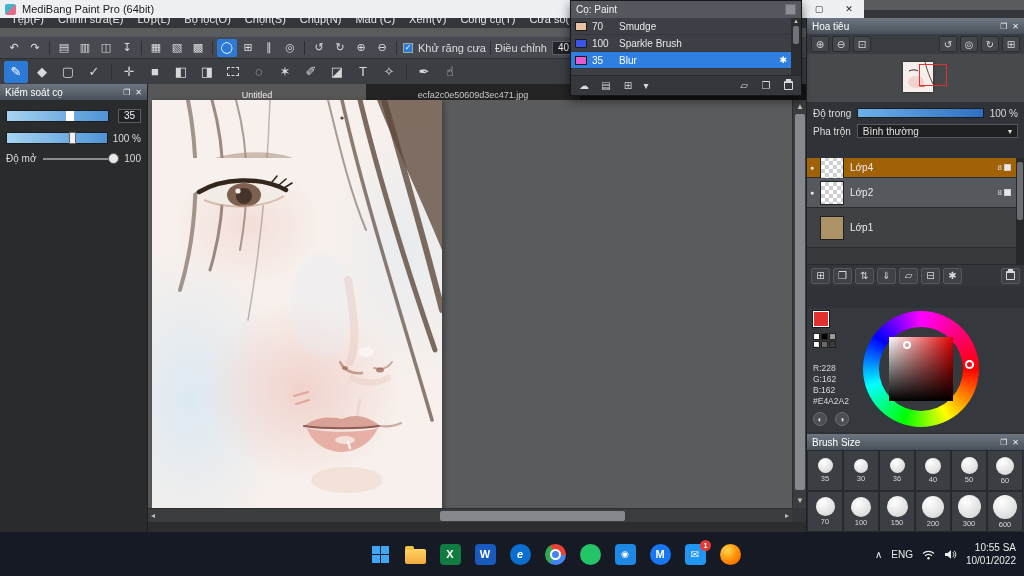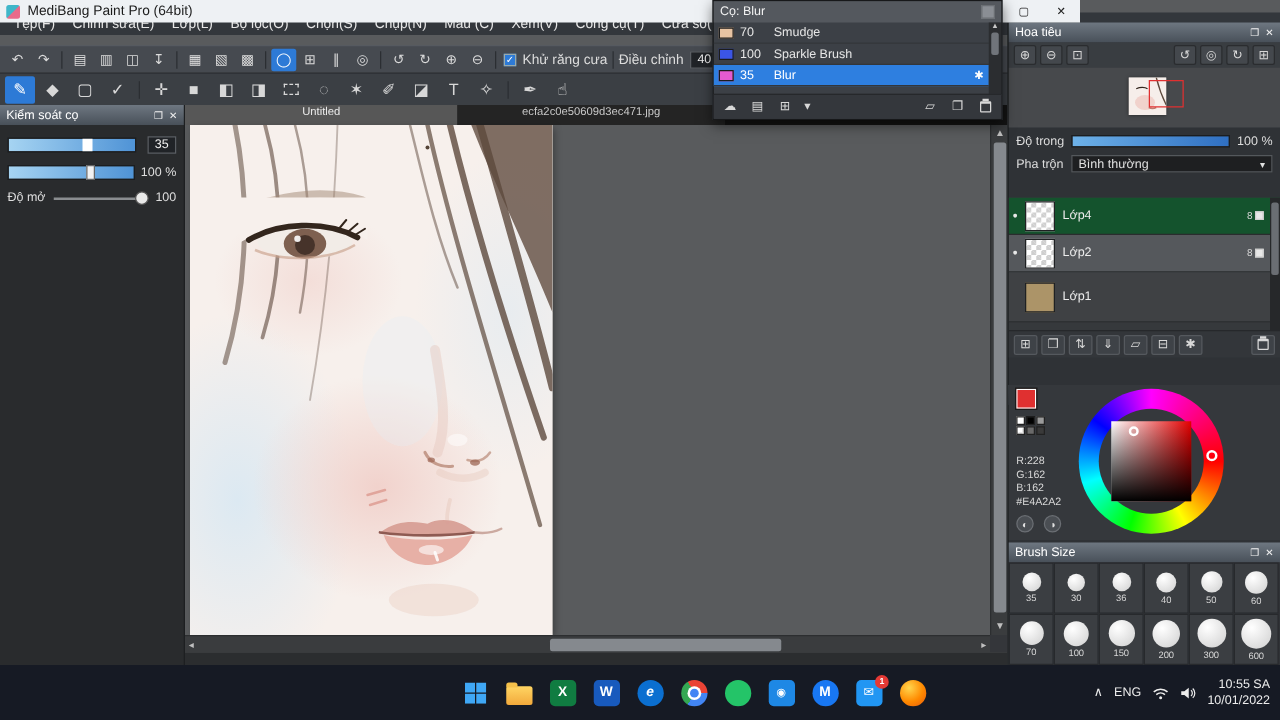--- a/index.html
+++ b/index.html
@@ -30,21 +30,21 @@
 .ph-icons{margin-left:auto;display:flex;gap:5px;font-size:8px;color:#f0f0f0}
 .slider-row{display:flex;align-items:center;margin:9px 6px 0 6px;gap:5px;font-size:10px}
 .strack{height:12px;flex:1;border:1px solid #1b1d1f;background:linear-gradient(90deg,#a6d4f2,#4f93d6);position:relative}
 .snotch{position:absolute;top:0;bottom:0;width:8px;background:#fff}
 .sknob{position:absolute;top:-1px;width:7px;height:12px;background:#f2f2f2;border:1px solid #666}
 .thin-track{flex:1;height:2px;background:#8a8d90;position:relative;margin:0 2px}
 .round-knob{position:absolute;top:-5px;width:11px;height:11px;border-radius:50%;background:#e9e9e9;border:1px solid #555}
 
 #canvas-area{position:absolute;left:148px;top:84px;width:658px;height:448px;background:#595b5d;z-index:0}
 #tabbar{height:16px;background:#141414;display:flex}
-.tab{display:flex;align-items:flex-start;justify-content:center;font-size:9px;height:16px}
+.tab{display:flex;align-items:flex-end;justify-content:center;font-size:9px;height:16px}
 #tab1{width:218px;background:#575757;color:#ececec}
 #tab2{width:214px;background:#242424;color:#c8c8c8}
 #viewport{position:absolute;left:0;top:16px;right:0;bottom:0}
 #painting{position:absolute;left:4px;top:0;width:290px;height:408px;background:#f7f0ec;box-shadow:2px 2px 6px rgba(0,0,0,.35)}
 #hscroll{position:absolute;left:0;top:408px;height:14px;width:644px;background:#3a3c3e;border-top:1px solid #2c2e30}
 #hthumb{position:absolute;left:292px;top:2px;width:185px;height:10px;background:#85898e;border-radius:2px}
 .scr-arrow{position:absolute;font-size:8px;color:#bfbfbf;top:2px}
 #vscroll{position:absolute;right:0;top:0;width:14px;height:408px;background:#3a3c3e;border-left:1px solid #2c2e30}
 #vthumb{position:absolute;left:2px;top:14px;width:10px;height:376px;background:#85898e;border-radius:2px}
 #canvas-strip{position:absolute;left:0;top:422px;right:0;bottom:0;background:#2b2d2f}
@@ -356,21 +356,21 @@
     <span>100 %</span>
   </div>
   <div class="rp" id="blend-row">
     <span>Pha trộn</span>
     <div id="blend-select">
       <span>Bình thường</span>
       <span class="dd">▾</span>
     </div>
   </div>
   <div class="rp" id="layers">
-    <div class="layer" style="height:30px;background:#14532d">
+    <div class="layer" style="height:20px;background:#a16207">
       <span class="dot">●</span>
       <div class="lthumb checker"></div>
       <span class="lname">Lớp4</span>
       <span class="lbadge">
           <span>8</span>
           <span class="bx"></span>
         </span>
     </div>
     <div class="layer" style="height:30px;background:#55585c">
       <span class="dot">●</span>
@@ -491,21 +491,21 @@
       </div>
     <div class="bs-cell">
         <span class="bs-circle" style="width:24px;height:24px"></span>
         <span class="bs-label">600</span>
       </div>
   </div>
 </div>
 
 <div id="brush-popup">
   <div id="bp-header">
-    <span>Cọ: Blur</span>
+    <span>Cọ: Paint</span>
     <span id="bp-close"></span>
   </div>
   <div class="bp-row">
     <span class="bp-swatch" style="background:#e7c3a2"></span>
     <span class="bp-size">70</span>
     <span>Smudge</span>
   </div>
   <div class="bp-row">
     <span class="bp-swatch" style="background:#3b55e6"></span>
     <span class="bp-size">100</span>

